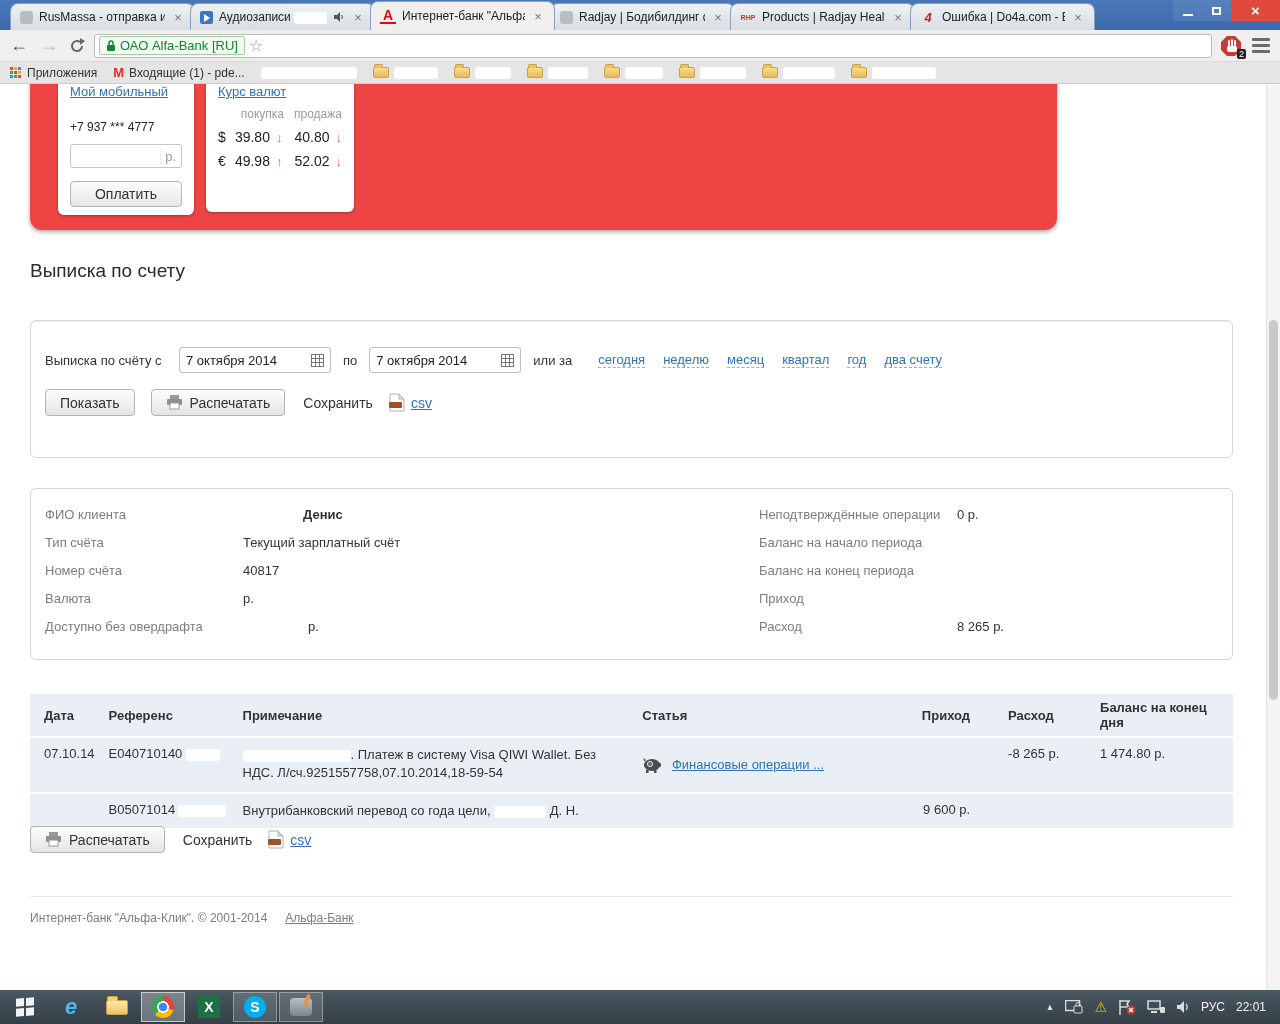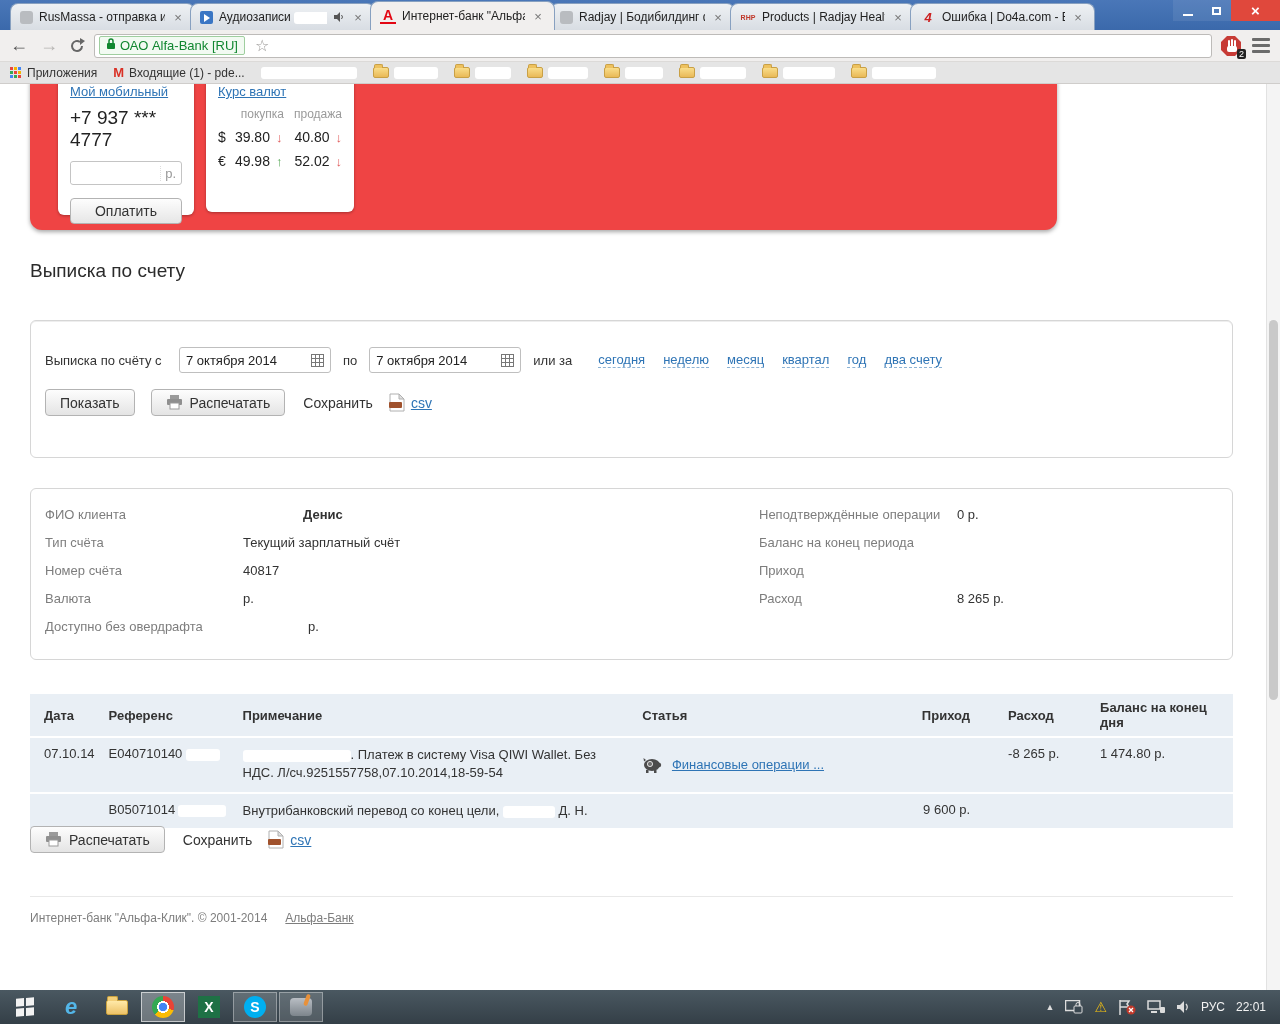--- a/index.html
+++ b/index.html
@@ -24,21 +24,21 @@
   .win-btn.min,.win-btn.max { width:29px; background:rgba(255,255,255,0.08); }
   .minbar { width:10px; height:2px; background:#fff; margin-top:8px; }
   .maxbox { width:9px; height:8px; border:2px solid #fff; }
   .win-btn.close { width:49px; background:#e0483c; font-size:15px; font-weight:bold; }
 
   .navbar { position:absolute; top:30px; left:0; right:0; height:32px; background:#f1efee; display:flex; align-items:center; padding:0 8px; gap:8px; border-bottom:1px solid #dcdad8; }
   .nav-arrow { font-size:18px; width:22px; text-align:center; }
   .nav-back { color:#555; font-weight:bold; }
   .nav-fwd { color:#b7b5b3; }
   .addressbar { flex:1; height:24px; background:#fff; border:1px solid #bdbbb9; border-radius:3px; display:flex; align-items:center; padding:0 4px; overflow:hidden; }
-  .ev-badge { display:flex; gap:4px; background:#f2faf2; border:1px solid #9fce9f; border-radius:2px; padding:1px 6px; color:#118730; font-size:13px; white-space:nowrap; margin-right:6px; }
+  .ev-badge { display:flex; align-items:center; gap:4px; background:#f2faf2; border:1px solid #9fce9f; border-radius:2px; padding:1px 6px; color:#118730; font-size:13px; white-space:nowrap; }
   .url-text { flex:1; font-size:13px; color:#2b2b2b; white-space:nowrap; overflow:hidden; }
   .star { color:#9c9a98; font-size:16px; margin-left:4px; }
   .adblock { position:relative; width:22px; height:22px; }
   .adblock-badge { position:absolute; right:-4px; bottom:-2px; background:#222; color:#fff; font-size:9px; padding:0 2px; border-radius:2px; }
   .menu-btn { width:22px; display:flex; flex-direction:column; gap:3px; padding:2px; }
   .menu-btn span { height:3px; background:#6b6b6b; border-radius:1px; }
 
   .bookmarksbar { position:absolute; top:62px; left:0; right:0; height:22px; background:#e5e5e5; border-bottom:1px solid #cfcdcb; display:flex; align-items:center; padding:0 10px; gap:16px; font-size:12px; color:#333; }
   .bm-item { display:flex; align-items:center; gap:5px; white-space:nowrap; }
   .apps-grid { width:12px; height:12px; display:grid; grid-template-columns:repeat(3,3px); grid-template-rows:repeat(3,3px); gap:1px; }
@@ -54,21 +54,21 @@
   
   .page { position:absolute; top:84px; left:0; right:0; bottom:34px; background:#fff; overflow:hidden; }
   .scrollbar { position:absolute; top:0; right:0; bottom:0; width:14px; background:#f4f4f4; border-left:1px solid #e2e2e2; }
   .scroll-thumb { position:absolute; left:2px; right:2px; top:26%; height:42%; background:#c9c9c9; border-radius:6px; }
 
   .top-widgets { position:absolute; left:30px; top:-4px; width:1027px; height:150px; background:#ef4444; border-radius:0 0 12px 12px; box-shadow:0 2px 4px rgba(0,0,0,0.35); }
   .widget-card { position:absolute; top:0; background:#fff; border-radius:0 0 6px 6px; box-shadow:0 1px 3px rgba(0,0,0,0.3); padding:4px 12px; }
   .card-mobile { left:28px; width:136px; height:135px; }
   .card-rates  { left:176px; width:148px; height:132px; }
   .widget-title { color:#2e74b5; text-decoration:underline; font-size:13px; }
-  .phone { margin-top:8px; font-size:19px; color:#222; }
+  .phone { margin-top:21px; font-size:12px; color:#222; }
   .pay-input { margin-top:10px; height:24px; border:1px solid #c4c4c4; border-radius:3px; background:#fff; display:flex; align-items:center; }
   .pay-input input { flex:1; width:70px; border:none; outline:none; height:20px; font-size:13px; padding:0 4px; }
   .pay-input .cur { color:#999; padding-right:5px; font-size:13px; border-left:1px dotted #ddd; padding-left:4px; }
   .pay-btn { margin-top:13px; width:112px; height:26px; border:1px solid #b3b3b3; border-radius:4px; background:linear-gradient(#fdfdfd,#e6e6e6); font-size:14px; color:#333; font-family:inherit; }
   .rates-head { margin-top:8px; display:flex; gap:10px; justify-content:flex-end; color:#9a9a9a; font-size:12px; }
   .rate-row { margin-top:8px; display:flex; align-items:center; gap:6px; font-size:14px; color:#222; }
   .rate-row .sym { width:12px; }
   .arr { font-size:13px; }
   .arr.down { color:#e05c5c; }
   .arr.up { color:#53a653; }
@@ -390,20 +390,24 @@
       </div>
       <div class="sum-row">
         <span class="sum-label">Доступно без овердрафта</span>
         <span class="sum-value pad65">р.</span>
       </div>
     </div>
     <div class="sum-col" style="flex:1">
       <div class="sum-row">
         <span class="sum-label" style="width:198px">Неподтверждённые операции</span>
         <span class="sum-value">0 р.</span>
+      </div>
+      <div class="sum-row">
+        <span class="sum-label" style="width:198px">Баланс на начало периода</span>
+        <span class="sum-value"></span>
       </div>
       <div class="sum-row">
         <span class="sum-label" style="width:198px">Баланс на конец периода</span>
         <span class="sum-value"></span>
       </div>
       <div class="sum-row">
         <span class="sum-label" style="width:198px">Приход</span>
         <span class="sum-value"></span>
       </div>
       <div class="sum-row">
@@ -448,21 +452,21 @@
             </svg>
         <a class="cat-link" href="#">Финансовые операции ...</a>
       </td>
       <td class="col-income"></td>
       <td class="col-exp">-8 265 р.</td>
       <td>1 474.80 р.</td>
     </tr>
     <tr style="height:28px">
       <td></td>
       <td><span>B05071014</span><span class="redact" style="width:48px;margin-left:3px"></span></td>
-      <td class="note-cell"><span>Внутрибанковский перевод со конец цели,</span> <span class="redact" style="width:52px"></span> <span>Д. Н.</span></td>
+      <td class="note-cell"><span>Внутрибанковский перевод со года цели,</span> <span class="redact" style="width:52px"></span> <span>Д. Н.</span></td>
       <td></td>
       <td class="col-income">9 600 р.</td>
       <td class="col-exp"></td>
       <td></td>
     </tr>
   </tbody>
     </table>
 
   <div class="actions">
     <button class="btn">

